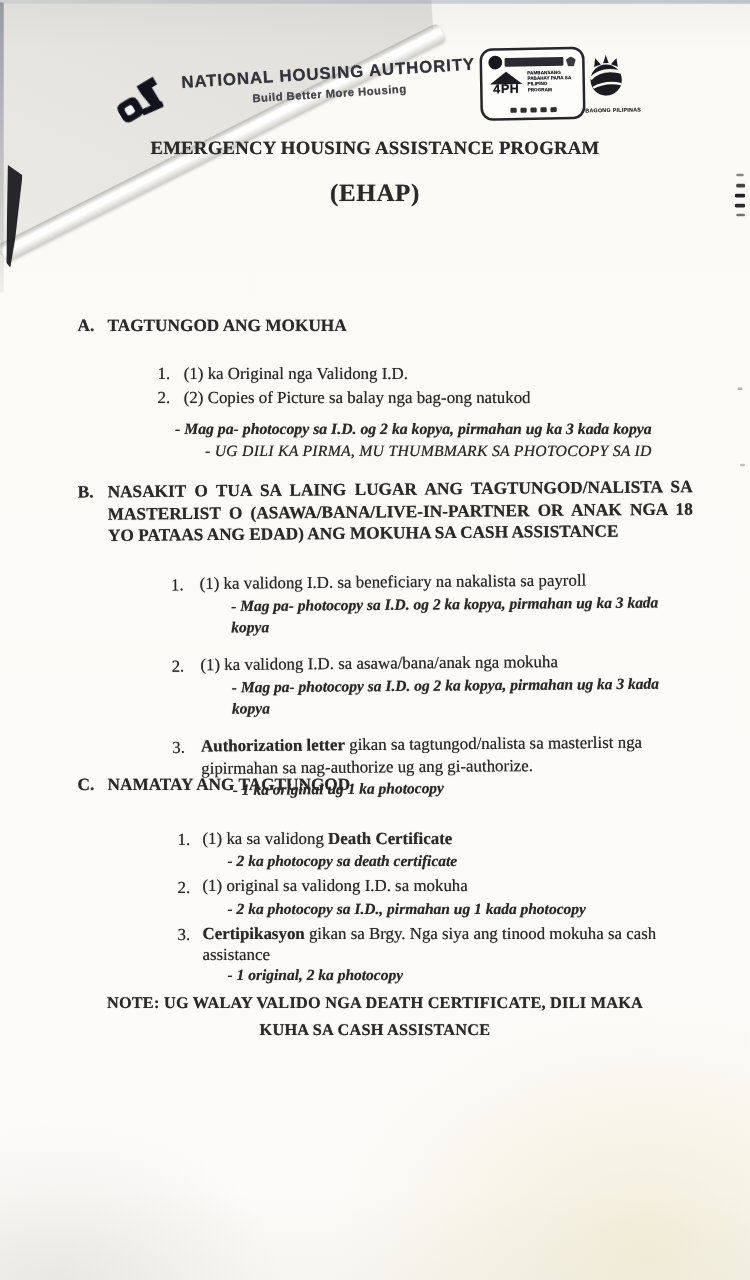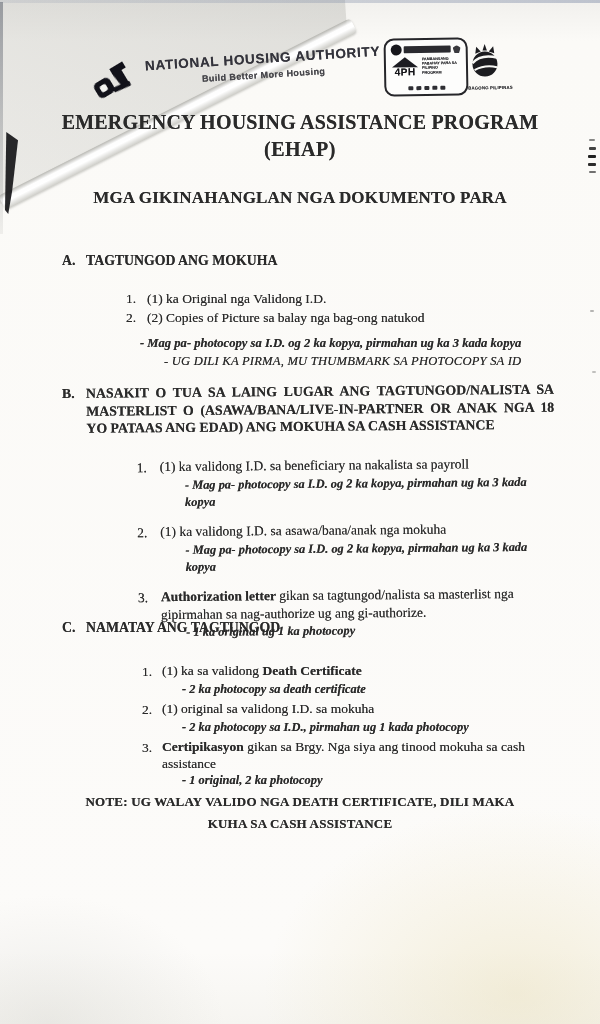--- a/index.html
+++ b/index.html
@@ -54,22 +54,22 @@
     font:700 10px/1 "Liberation Sans",sans-serif;color:#15151a;letter-spacing:.5px;}
   .b4-lines{margin-left:1px;font:700 6px/1.2 "Liberation Sans",sans-serif;color:#26262b;
     transform:scale(.62);transform-origin:0 0;width:160%;white-space:nowrap;}
   .b4-bottom{display:flex;gap:3px;justify-content:center;margin-top:0;}
   .b4-ico{width:5px;height:4px;background:#2e2e33;border-radius:1px;}
   .bagong{position:absolute;left:459px;top:41px;width:52px;text-align:center;transform:rotate(-1deg);}
   .bagong-label{font:700 6.5px/1 "Liberation Sans",sans-serif;letter-spacing:.3px;color:#3c3c40;
     transform:scale(.66);transform-origin:50% 0;white-space:nowrap;margin-top:1px;}
   
   .program{position:absolute;top:112px;left:0;width:100%;text-align:center;}
-  .program-name{font-weight:700;font-size:20px;line-height:1;letter-spacing:.2px;}
-  .program-acronym{font-weight:700;font-size:20px;line-height:1;margin-top:7px;letter-spacing:.5px;}
+  .program-name{font-weight:700;font-size:15px;line-height:1;letter-spacing:.2px;}
+  .program-acronym{font-weight:700;font-size:20px;line-height:1;margin-top:18px;letter-spacing:.5px;}
   .doc-title{position:absolute;top:186px;left:0;width:100%;text-align:center;
     font-weight:700;font-size:17px;line-height:23px;letter-spacing:.2px;}
   .sec{position:absolute;left:62px;width:492px;}
   .sec-a{top:252px;}
   .sec-b{top:385px;transform:rotate(-.5deg);transform-origin:0 0;}
   .sec-c{top:619px;}
   .sec-head{display:flex;font-weight:700;font-size:13.8px;line-height:17.5px;}
   .sec-letter{width:24px;flex:none;}
   .sec-title{flex:1;}
   .bhead{width:464px;}
@@ -161,21 +161,20 @@
     </svg>
     <div class="bagong-label">BAGONG PILIPINAS</div>
   </div>
 
   <div class="program">
     <div class="program-name">EMERGENCY HOUSING ASSISTANCE PROGRAM</div>
     <div class="program-acronym">(EHAP)</div>
   </div>
 
   <div class="doc-title">
-    <div>MGA GIKINAHANGLAN NGA DOKUMENTO PARA</div>
   </div>
 
   <div class="sec sec-a">
     <div class="sec-head">
       <span class="sec-letter">A.</span>
       <span class="sec-title">TAGTUNGOD ANG MOKUHA</span>
     </div>
     <div class="a-items">
       <div class="row">
         <span class="inum">1.</span>

